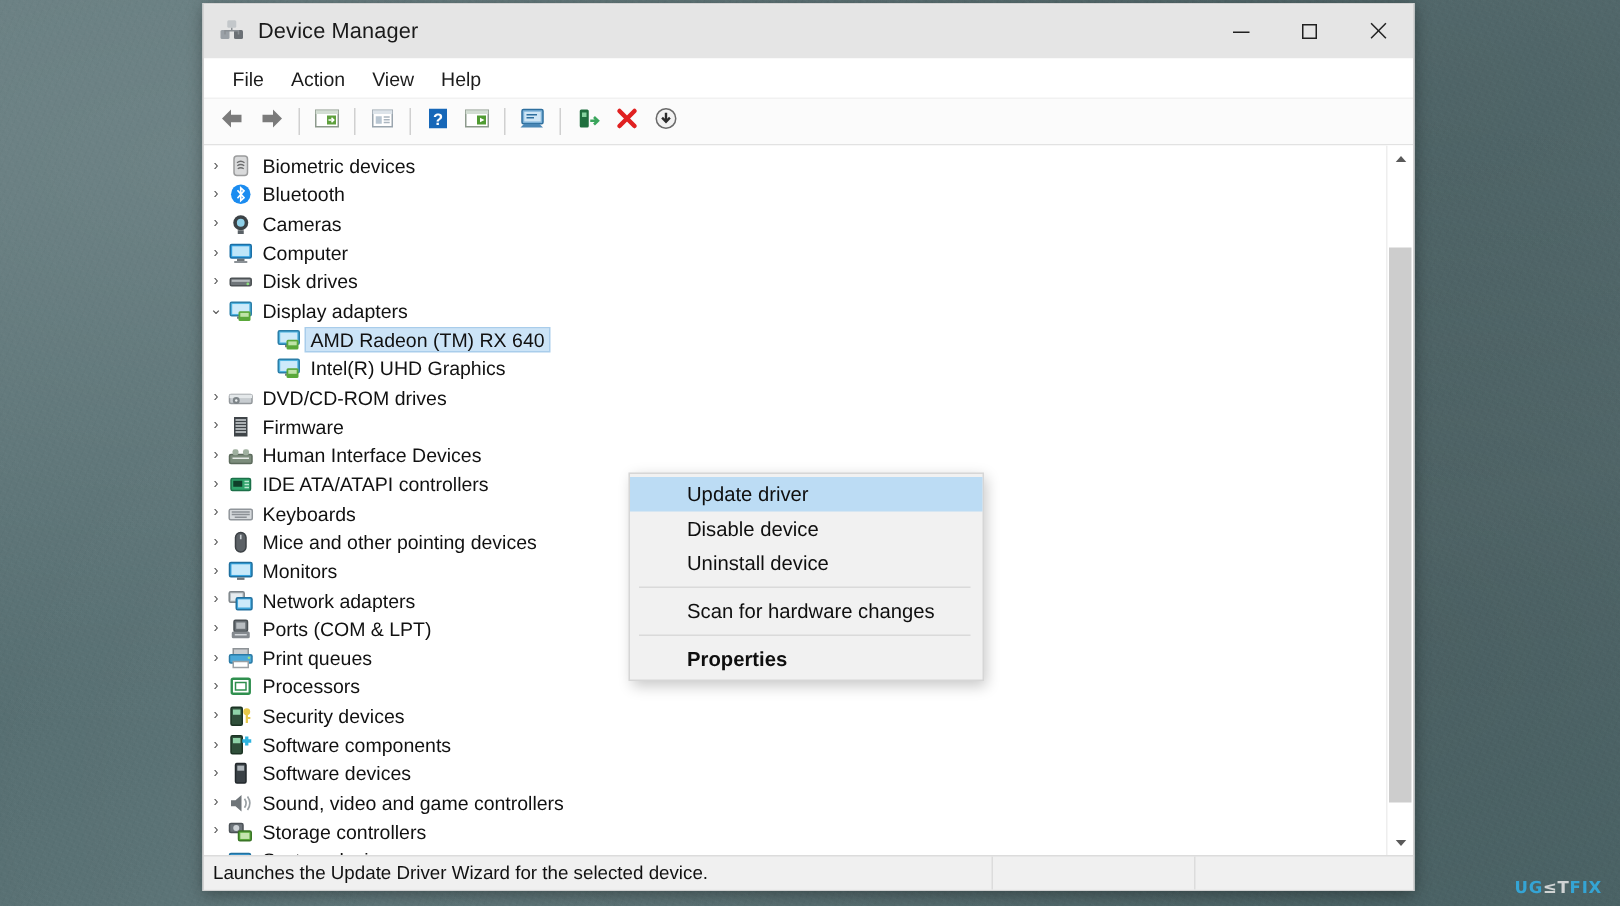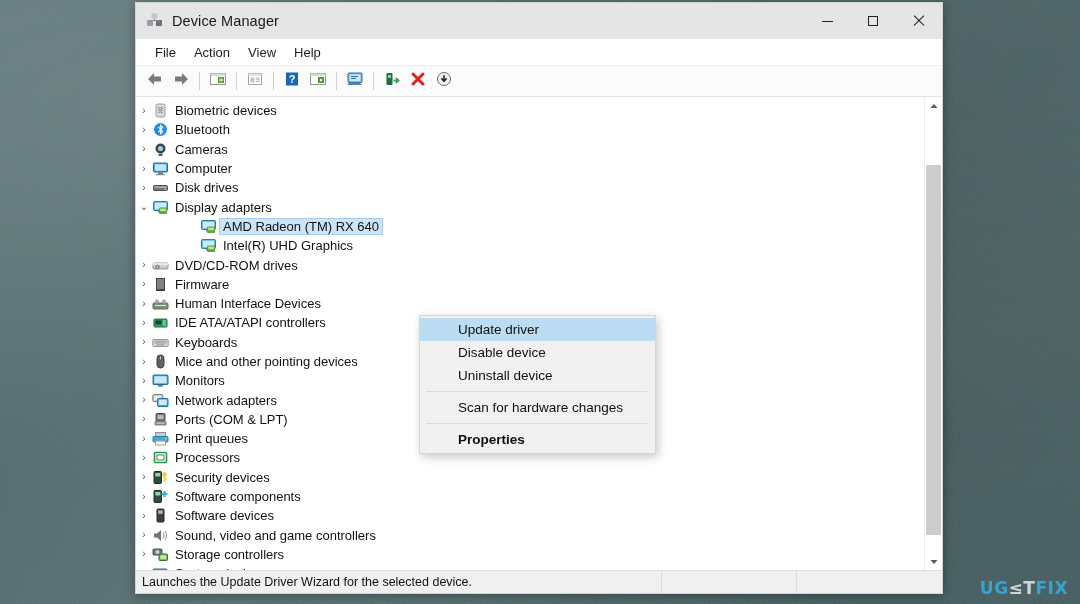--- a/index.html
+++ b/index.html
@@ -162,21 +162,21 @@
     color: #5a5a5a;
     line-height: 1;
   }
   .node .ico {
     width: 17px; height: 15px;
     flex: none;
     margin-right: 6px;
     position: relative;
   }
   .node .lbl { line-height: 1; }
-  .node.indent { padding-left: 48px; }
+  .node.indent { padding-left: 32px; }
   .node.sel .lbl {
     background: #cce4f7;
     outline: 1px solid #a9cdeb;
     padding: 1px 3px;
     margin: -1px -3px;
   }
 
   
   .vscroll {
     width: 17px;
@@ -241,21 +241,21 @@
   .ctx-item.hl { background: #bcdcf4; }
   .ctx-item.bold { font-weight: bold; }
   .ctx-sep {
     height: 1px; background: #dadada; margin: 4px 8px 4px 6px;
   }
 
   
   #wm {
     position: absolute;
     right: 12px; bottom: 6px;
-    font-size: 17px;
+    font-size: 11px;
     font-weight: bold;
     letter-spacing: .5px;
     z-index: 60;
     opacity: .85;
     font-family: "DejaVu Sans", sans-serif;
   }
   #wm .c1 { color: #31b0e8; }
   #wm .c2 { color: #e8e8e8; }
   #wm .c3 { color: #31b0e8; }
 </style>

